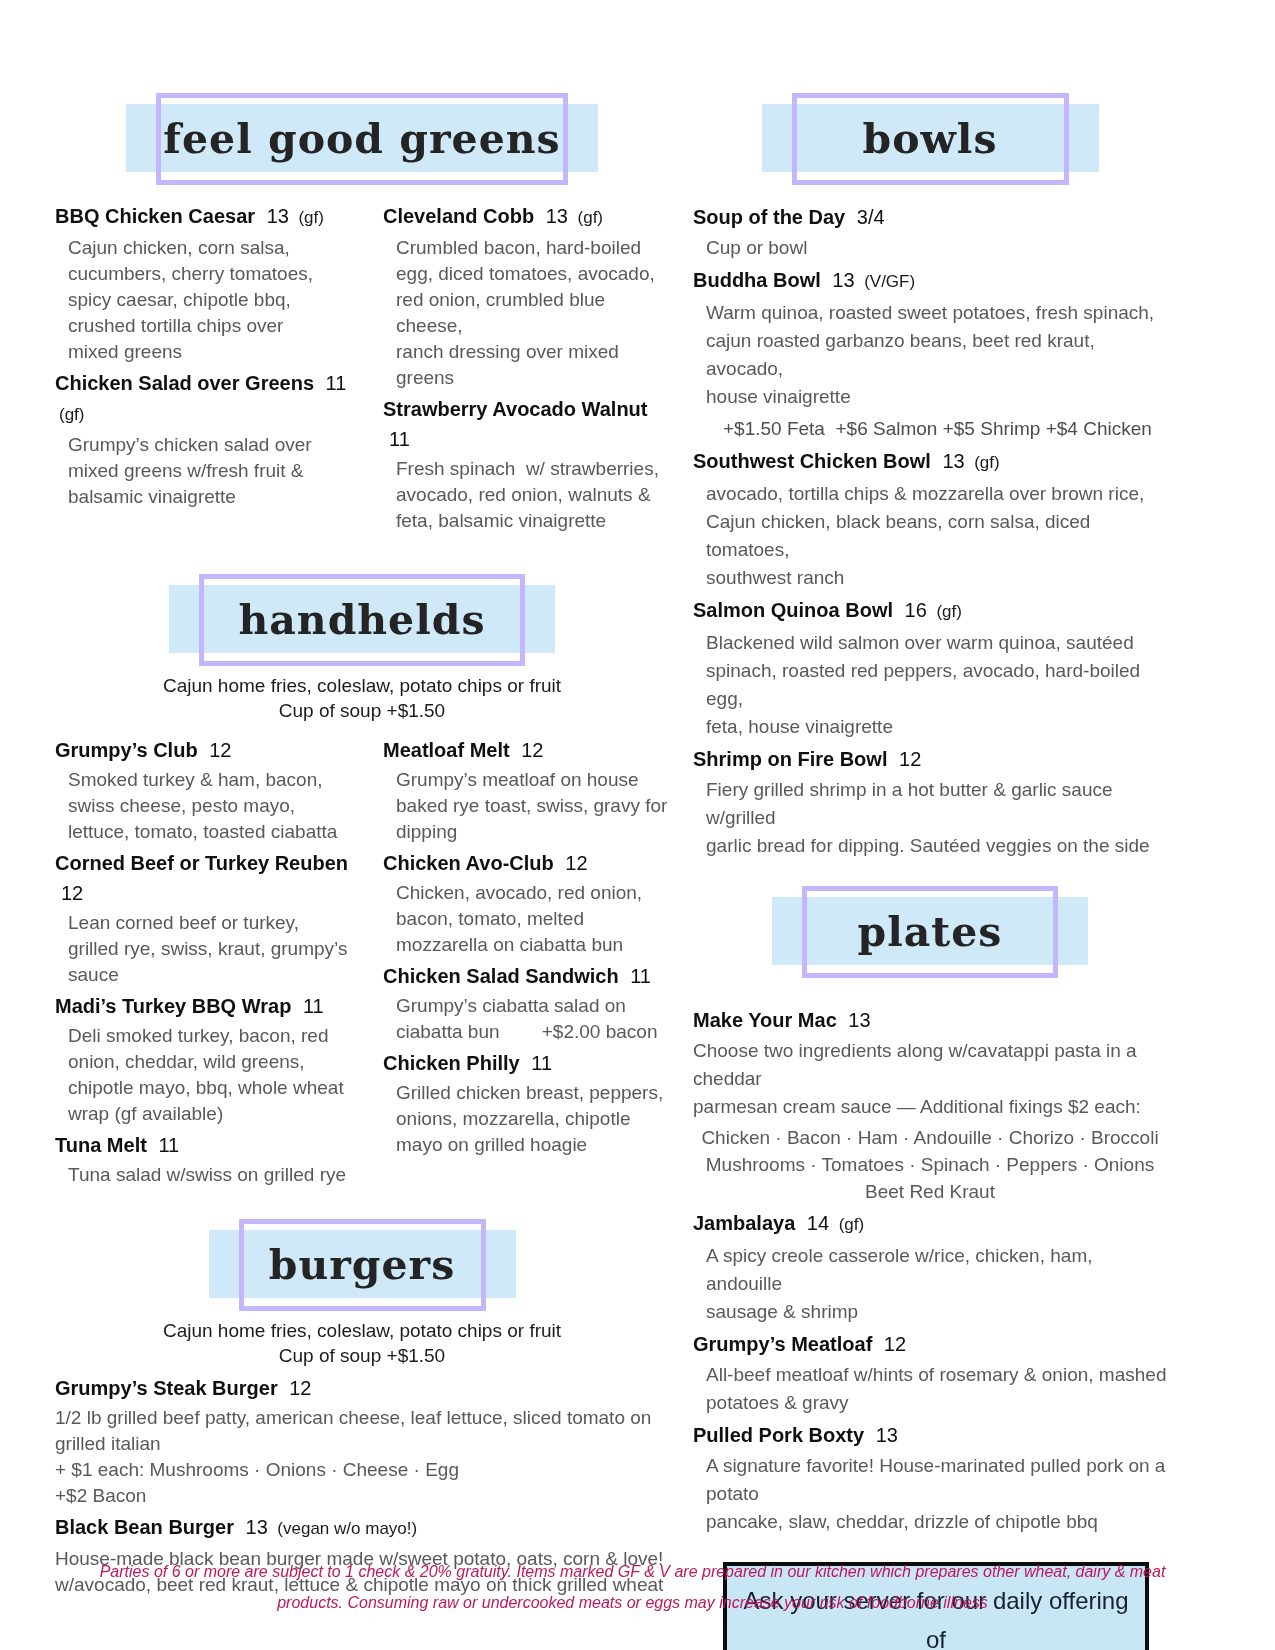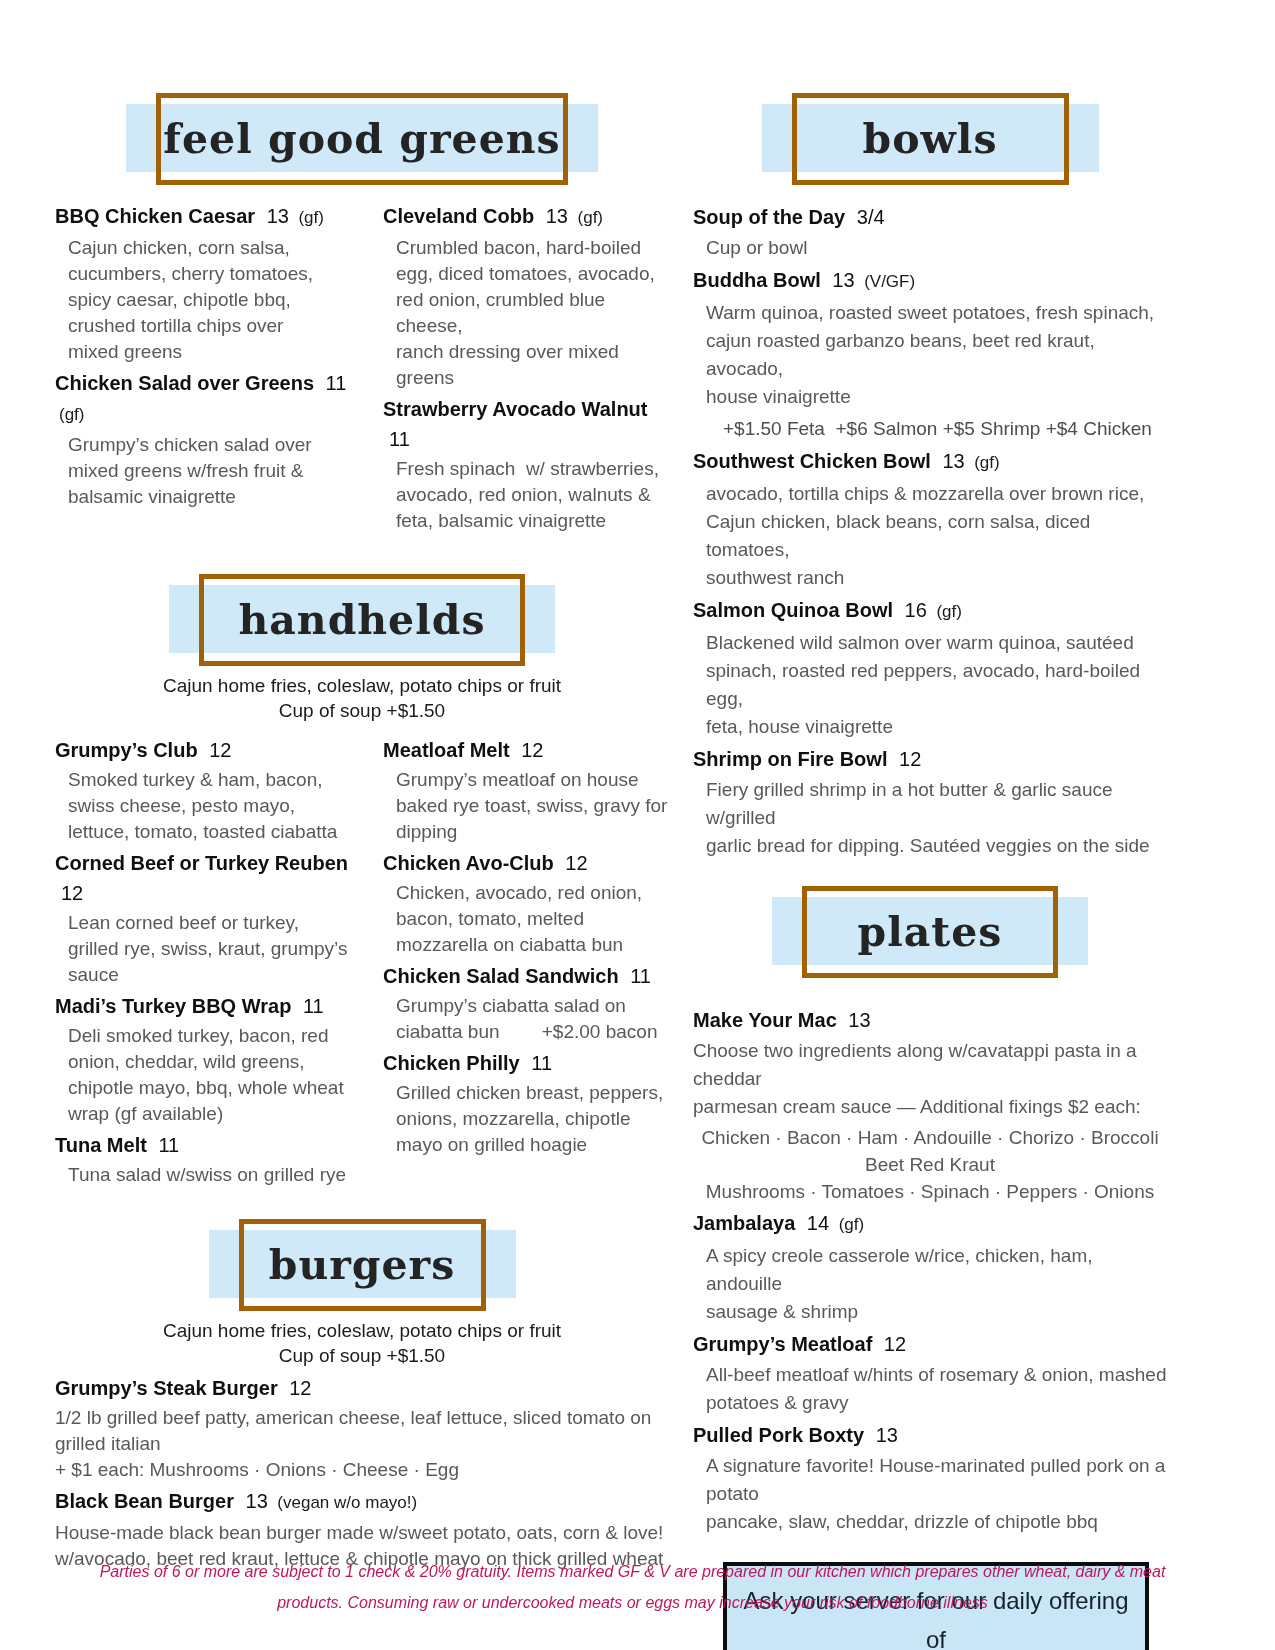--- a/index.html
+++ b/index.html
@@ -7,21 +7,21 @@
     width:1275px; height:1650px; background:#ffffff; position:relative;
     font-family:"Liberation Sans", sans-serif; color:#1f1f1f; overflow:hidden;
   }
   .cols { display:flex; padding:93px 0 0 55px; gap:24px; }
   .col-left { width:614px; flex:0 0 auto; }
   .col-right { width:474px; flex:0 0 auto; }
 
   
   .sec-header { position:relative; margin:0 auto; height:92px; }
   .band { position:absolute; left:-30px; right:-30px; top:11px; bottom:13px; background:#cfe9f8; }
-  .hbox { position:relative; height:82px; border:5px solid #a16207; display:flex; align-items:center; justify-content:center; }
+  .hbox { position:relative; height:82px; border:5px solid #c4b5fd; display:flex; align-items:center; justify-content:center; }
   .htitle { font-family:"DejaVu Serif", serif; font-size:41px; font-weight:700; color:#242424; letter-spacing:1px; }
 
   .two-col { display:flex; gap:26px; padding-top:13px; }
   .sub-a { width:302px; flex:0 0 auto; }
   .sub-b { width:290px; flex:0 0 auto; }
 
   .item { margin-top:2px; }
   .item-head { font-size:20px; color:#101010; line-height:30px; margin-top:3px; }
   .item-name { font-weight:700; }
   .item-price { font-weight:400; margin-left:6px; }
@@ -245,20 +245,21 @@
         <div>
           <div class="item">
             <div class="item-head">
               <span class="item-name">Grumpy’s Steak Burger</span>
               <span class="item-price">12</span>
             </div>
             <div class="desc desc-flush">
                 <div class="dline">1/2 lb grilled beef patty, american cheese, leaf lettuce, sliced tomato on</div>
                 <div class="dline">grilled italian</div>
                 <div class="dline">+ $1 each: Mushrooms · Onions · Cheese · Egg</div>
+                <div class="dline">+$2 Bacon</div>
               </div>
           </div>
           <div class="item">
             <div class="item-head">
               <span class="item-name">Black Bean Burger</span>
               <span class="item-price">13</span>
               <span class="item-tag">(vegan w/o mayo!)</span>
             </div>
             <div class="desc desc-flush">
                 <div class="dline">House-made black bean burger made w/sweet potato, oats, corn &amp; love!</div>
@@ -350,22 +351,22 @@
             <div class="item-head">
               <span class="item-name">Make Your Mac</span>
               <span class="item-price">13</span>
             </div>
             <div class="desc desc-flush">
                 <div class="dline">Choose two ingredients along w/cavatappi pasta in a cheddar</div>
                 <div class="dline">parmesan cream sauce — Additional fixings $2 each:</div>
               </div>
             <div>
                 <div class="cline">Chicken · Bacon · Ham · Andouille · Chorizo · Broccoli</div>
+                <div class="cline">Mushrooms · Tomatoes · Spinach · Peppers · Onions</div>
                 <div class="cline">Beet Red Kraut</div>
-                <div class="cline">Mushrooms · Tomatoes · Spinach · Peppers · Onions</div>
               </div>
           </div>
           <div class="item">
             <div class="item-head">
               <span class="item-name">Jambalaya</span>
               <span class="item-price">14</span>
               <span class="item-tag">(gf)</span>
             </div>
             <div class="desc">
                 <div class="dline">A spicy creole casserole w/rice, chicken, ham, andouille</div>

